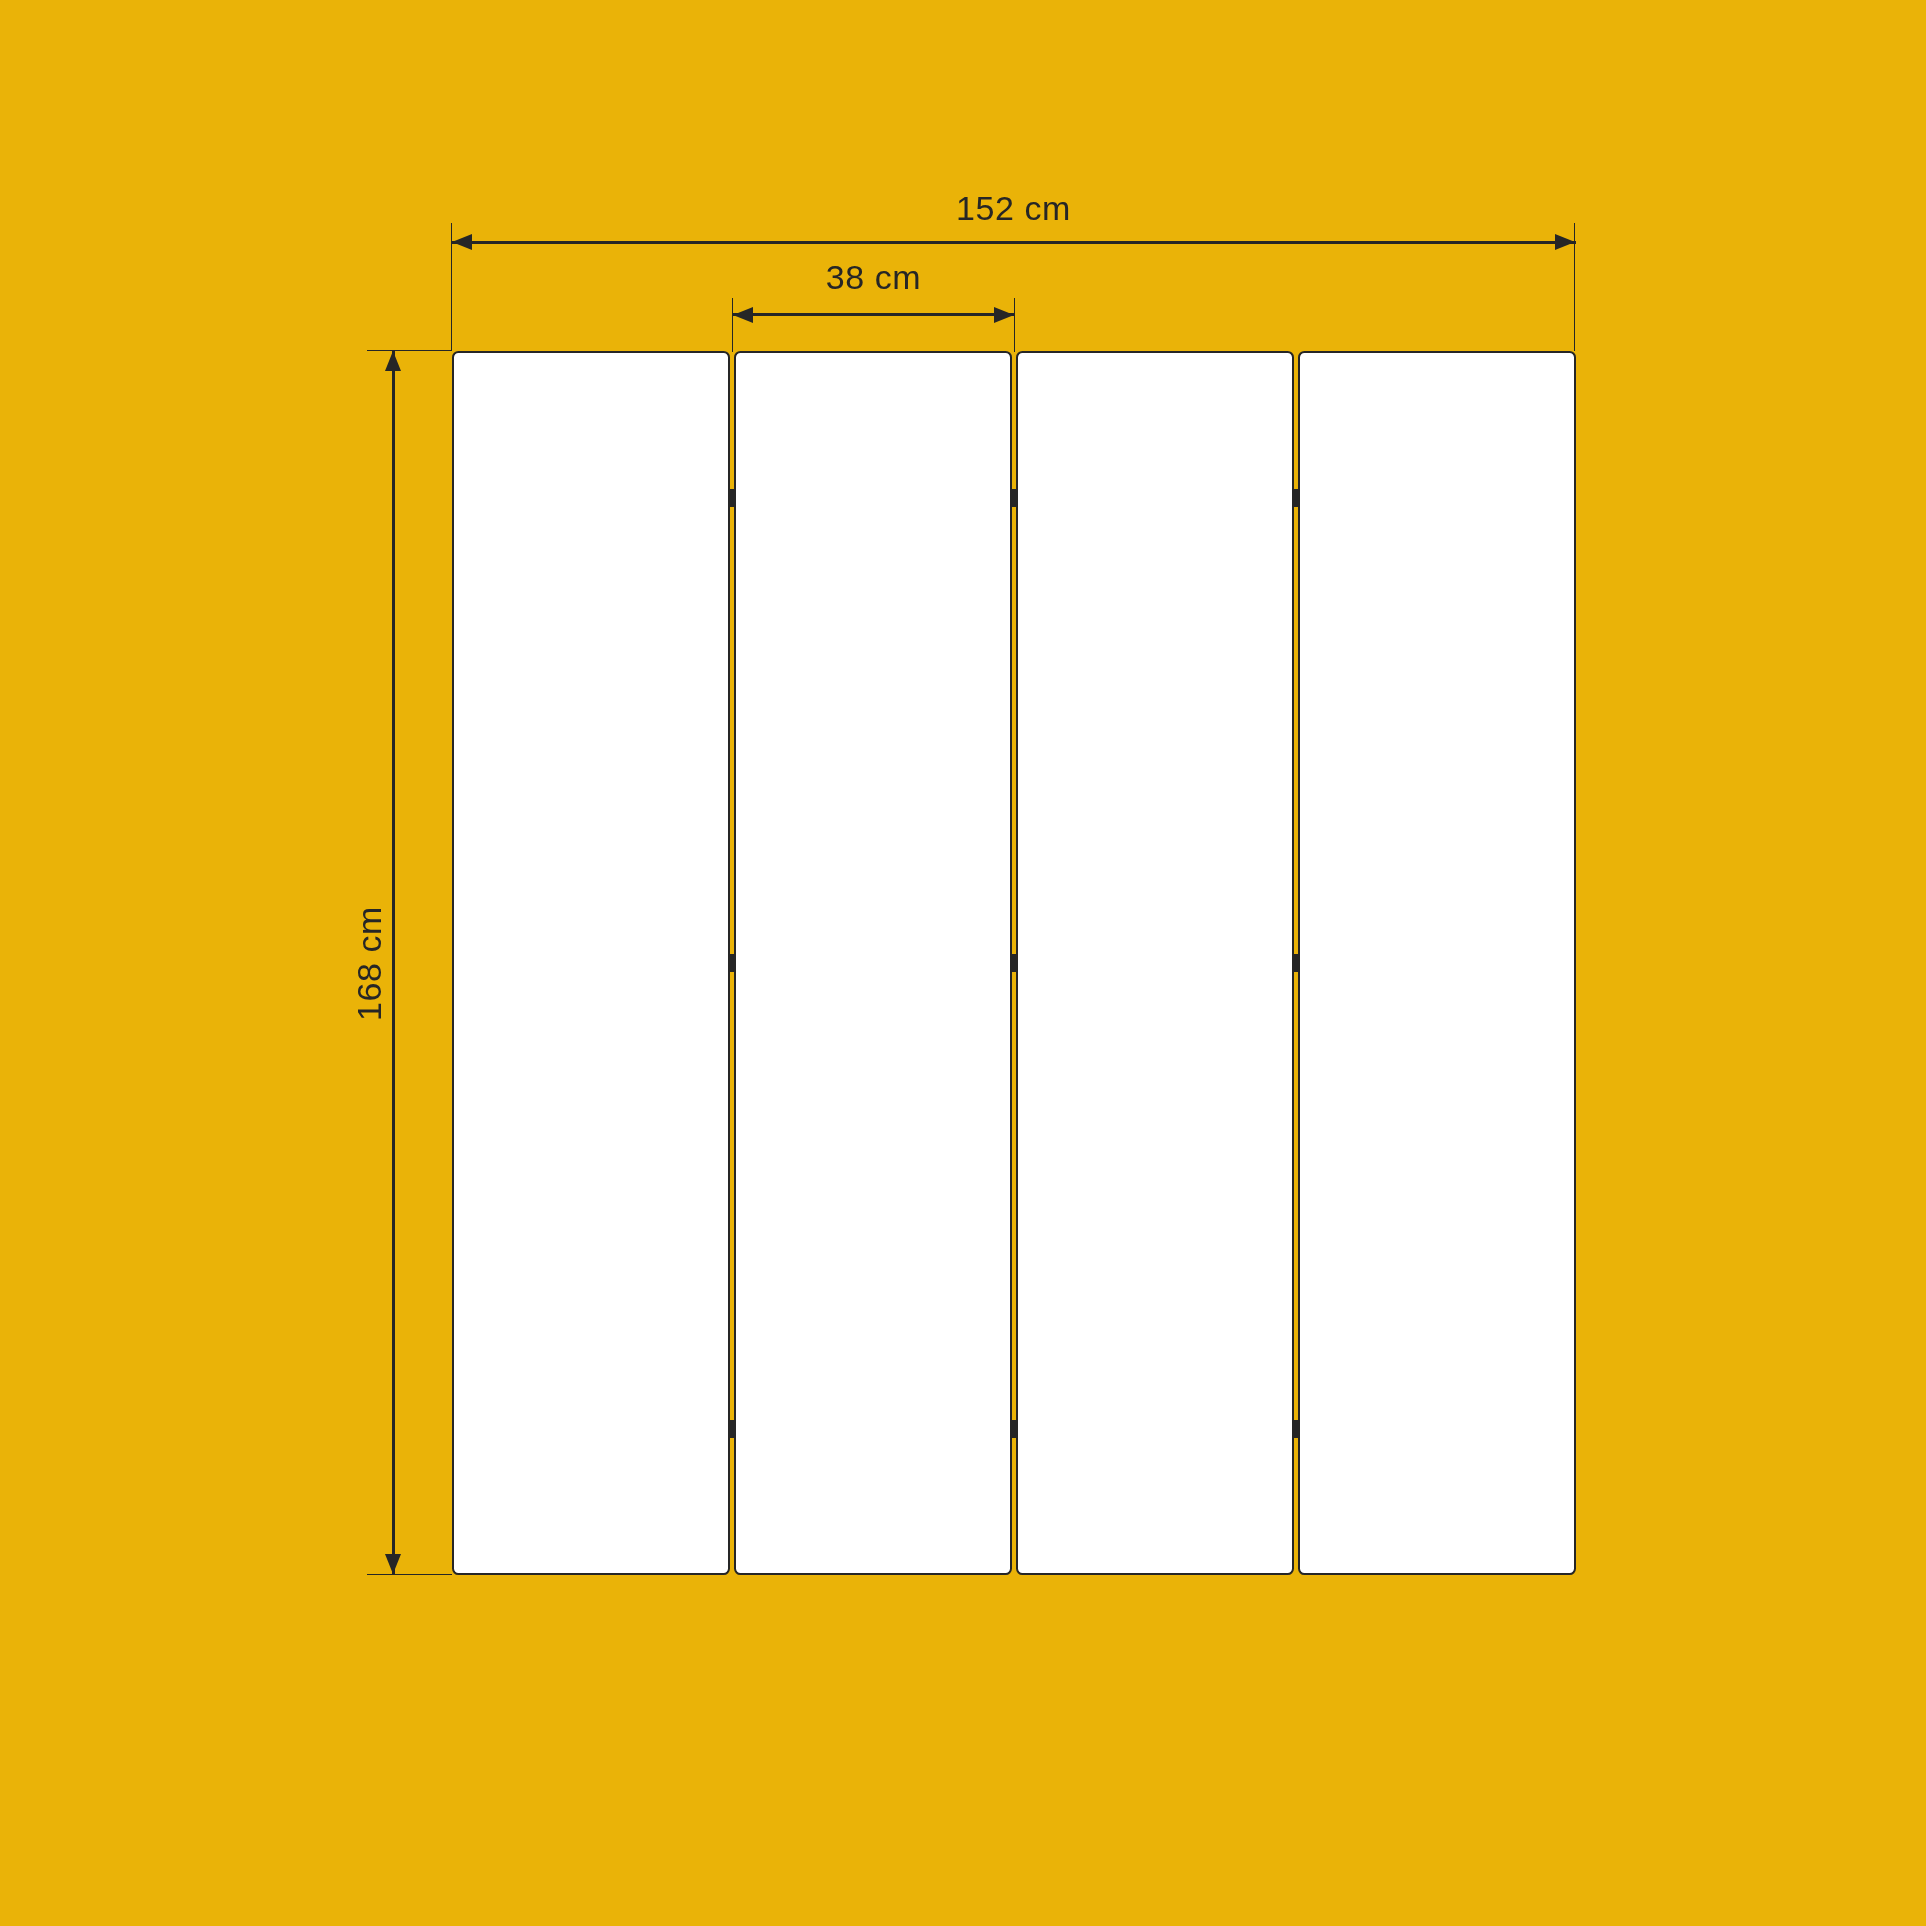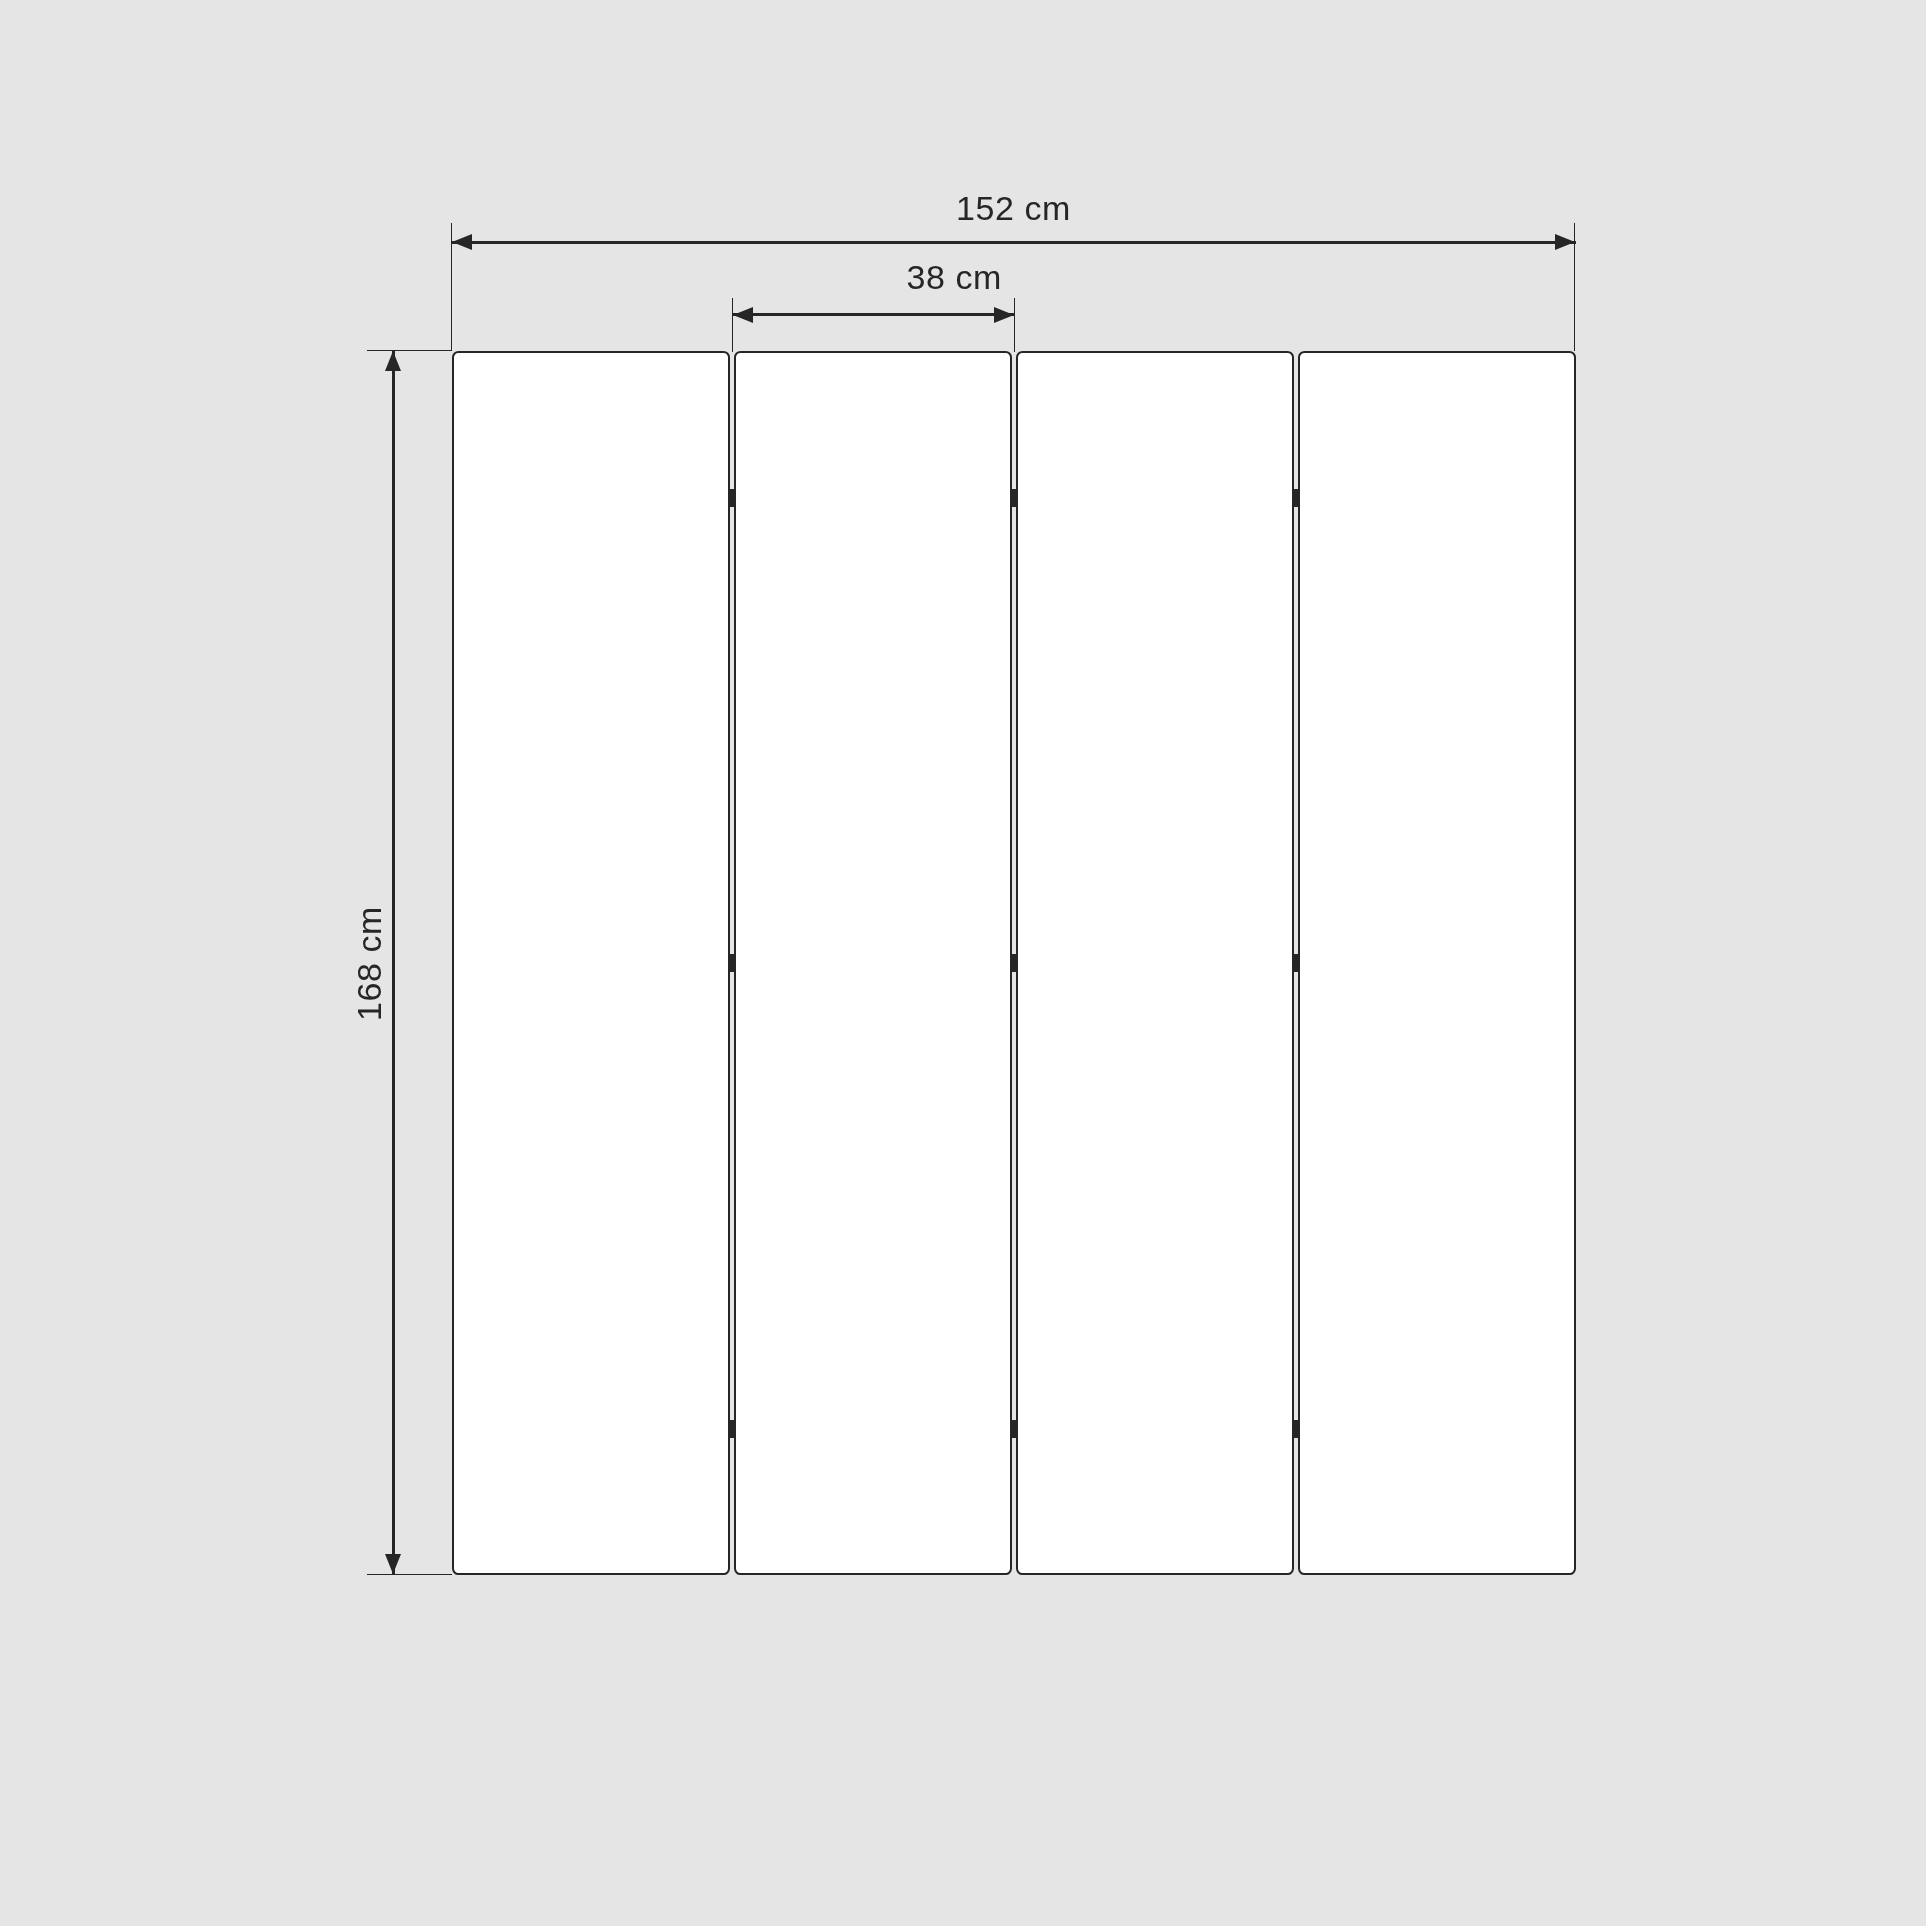--- a/index.html
+++ b/index.html
@@ -1,19 +1,19 @@
 <!DOCTYPE html>
 <html style="font-size:10.3px"><head>
 <meta charset="utf-8">
 <style>
   html,body{margin:0;padding:0;background:#ffffff;}
   #canvas{
     position:relative;
     width:1926px;height:1926px;
-    background:#e5e5e5;
+    background:#eab308;
     font-family:"Liberation Sans","DejaVu Sans",sans-serif;
     overflow:hidden;
   }
   .panel{
     position:absolute;
     top:351px;height:1224px;width:278px;
     box-sizing:border-box;
     border:2.6px solid #262626;
     border-radius:6.4px;
     background:#ffffff;
@@ -77,21 +77,21 @@
     <div class="arrow right" style="left:1555px;top:234px;"></div>
     <div class="dim-label" style="left:885px;top:189px;">152 cm</div>
   </div>
 
   <div>
     <div class="ext" style="left:732px;top:298px;width:1.3px;height:54px;"></div>
     <div class="ext" style="left:1014px;top:298px;width:1.3px;height:54px;"></div>
     <div class="dimline" style="left:733px;top:313px;width:282px;height:3.2px;"></div>
     <div class="arrow left" style="left:733px;top:307px;"></div>
     <div class="arrow right" style="left:994px;top:307px;"></div>
-    <div class="dim-label" style="left:745px;top:258px;text-align:right;">38 cm</div>
+    <div class="dim-label" style="left:745px;top:258px;">38 cm</div>
   </div>
 
   <div>
     <div class="ext" style="left:367px;top:350px;width:85px;height:1.3px;"></div>
     <div class="ext" style="left:367px;top:1574px;width:85px;height:1.3px;"></div>
     <div class="dimline" style="left:392px;top:351px;width:3.2px;height:1224px;"></div>
     <div class="arrow up" style="left:385px;top:351px;"></div>
     <div class="arrow down" style="left:385px;top:1554px;"></div>
     <div class="dim-label vertical" style="left:241px;top:944px;">168 cm</div>
   </div>

